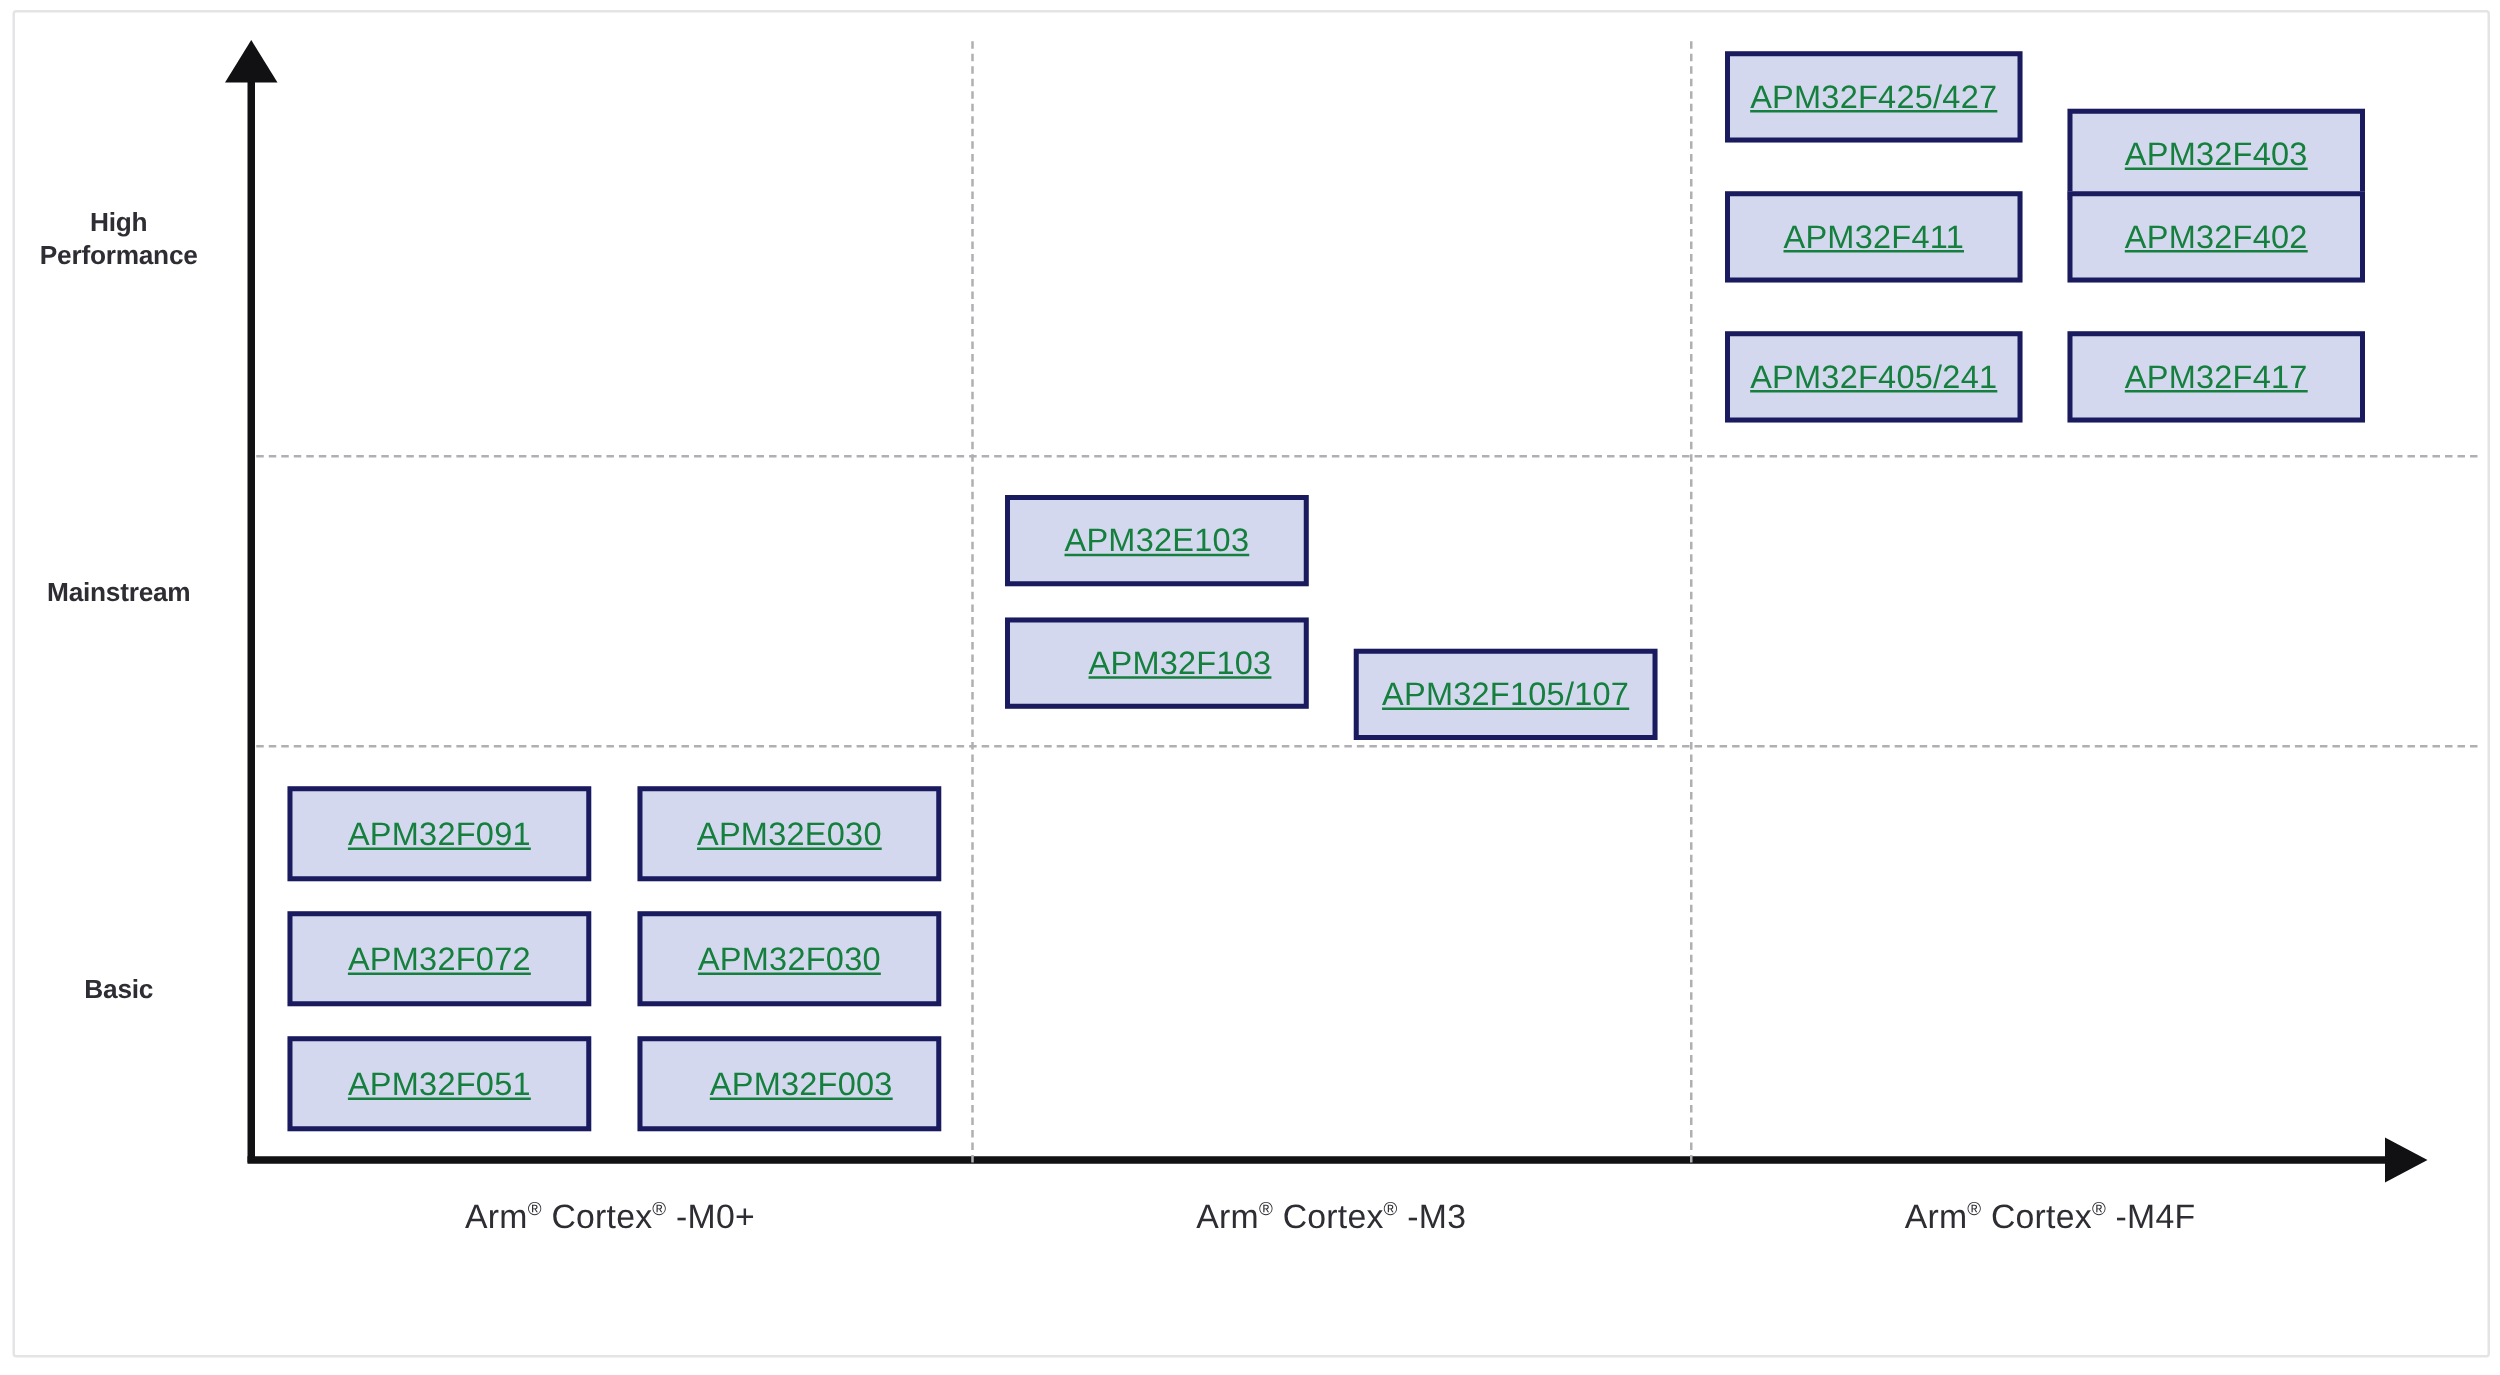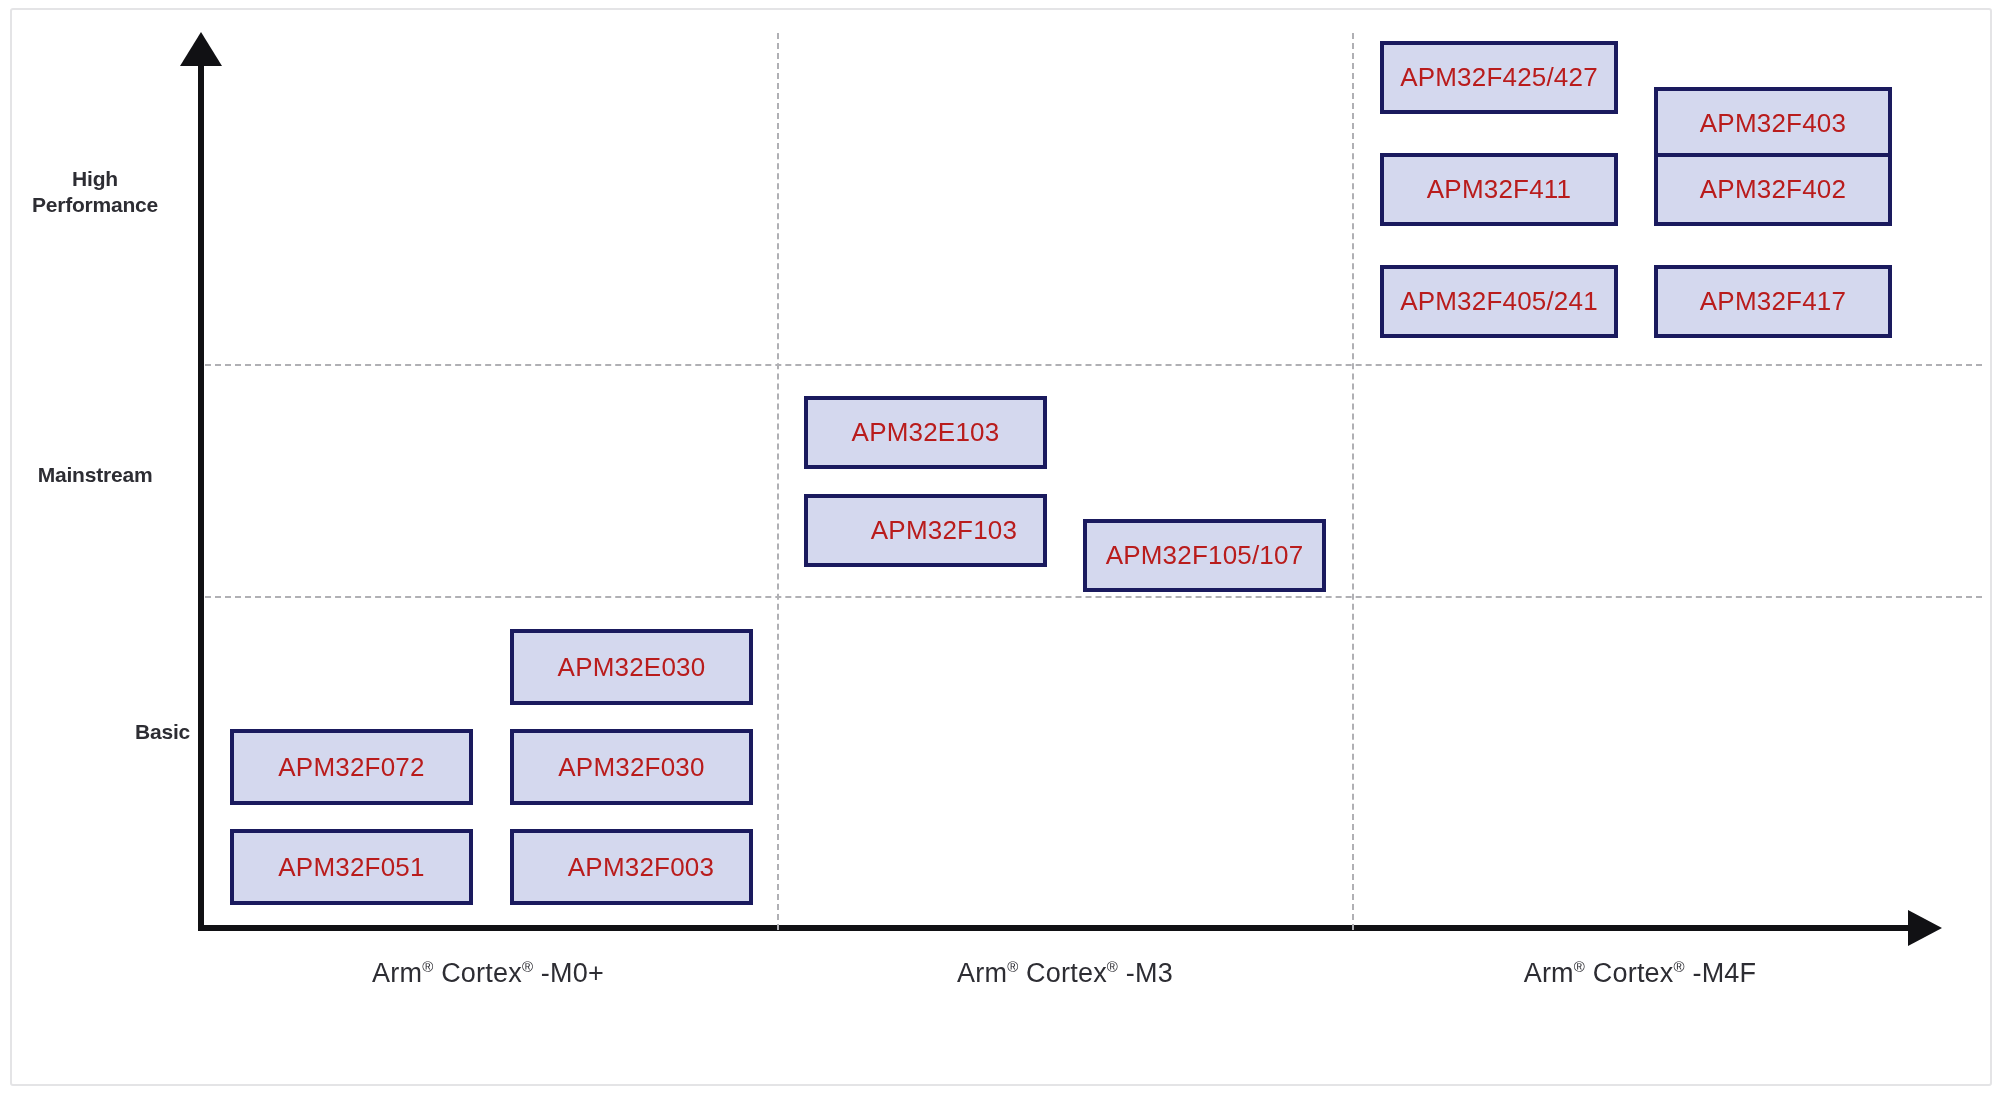--- a/index.html
+++ b/index.html
@@ -115,28 +115,29 @@
     vertical-align: super;
     line-height: 0;
   }
 
   
   .chip {
     position: absolute;
     background: #d4d8ee;
     border: 4px solid #1a1a5e;
     box-sizing: border-box;
-    color: #b91c1c;
+    color: #15803d;
     font-size: 26px;
     letter-spacing: 0.2px;
     display: flex;
     align-items: center;
     justify-content: center;
     text-align: center;
     white-space: nowrap;
+    text-decoration: underline;
   }
 </style>
 </head>
 <body>
 
 <div id="canvas">
 
   <div class="outer-frame"></div>
 
   <div class="y-axis-line"></div>
@@ -149,21 +150,21 @@
   <div class="v-divider" style="left:777px;"></div>
   <div class="v-divider" style="left:1352px;"></div>
 
   <div class="y-label" style="top:166px;">
     <div>High</div>
     <div>Performance</div>
   </div>
   <div class="y-label" style="top:462px;">
     <div>Mainstream</div>
   </div>
-  <div class="y-label" style="top:719px;text-align:right;">
+  <div class="y-label" style="top:779px;">
     <div>Basic</div>
   </div>
 
   <div class="x-label" style="left:208px;">
     <span>Arm</span><sup>®</sup><span> Cortex</span><sup>®</sup><span> -M0+</span>
   </div>
   <div class="x-label" style="left:785px;">
     <span>Arm</span><sup>®</sup><span> Cortex</span><sup>®</sup><span> -M3</span>
   </div>
   <div class="x-label" style="left:1360px;">
@@ -174,19 +175,20 @@
   <div class="chip" style="left:1654px; top:41px;  width:238px; height:73px;margin-top:46px;">APM32F403</div>
   <div class="chip" style="left:1380px; top:153px; width:238px; height:73px;">APM32F411</div>
   <div class="chip" style="left:1654px; top:153px; width:238px; height:73px;">APM32F402</div>
   <div class="chip" style="left:1380px; top:265px; width:238px; height:73px;">APM32F405/241</div>
   <div class="chip" style="left:1654px; top:265px; width:238px; height:73px;">APM32F417</div>
 
   <div class="chip" style="left:804px;  top:396px; width:243px; height:73px;">APM32E103</div>
   <div class="chip" style="left:804px;  top:494px; width:243px; height:73px;padding-left:37px;">APM32F103</div>
   <div class="chip" style="left:1083px; top:494px; width:243px; height:73px;margin-top:25px;">APM32F105/107</div>
 
+  <div class="chip" style="left:230px; top:629px; width:243px; height:76px;">APM32F091</div>
   <div class="chip" style="left:510px; top:629px; width:243px; height:76px;">APM32E030</div>
   <div class="chip" style="left:230px; top:729px; width:243px; height:76px;">APM32F072</div>
   <div class="chip" style="left:510px; top:729px; width:243px; height:76px;">APM32F030</div>
   <div class="chip" style="left:230px; top:829px; width:243px; height:76px;">APM32F051</div>
   <div class="chip" style="left:510px; top:829px; width:243px; height:76px;padding-left:19px;">APM32F003</div>
 
 </div>
 
 </body></html>

